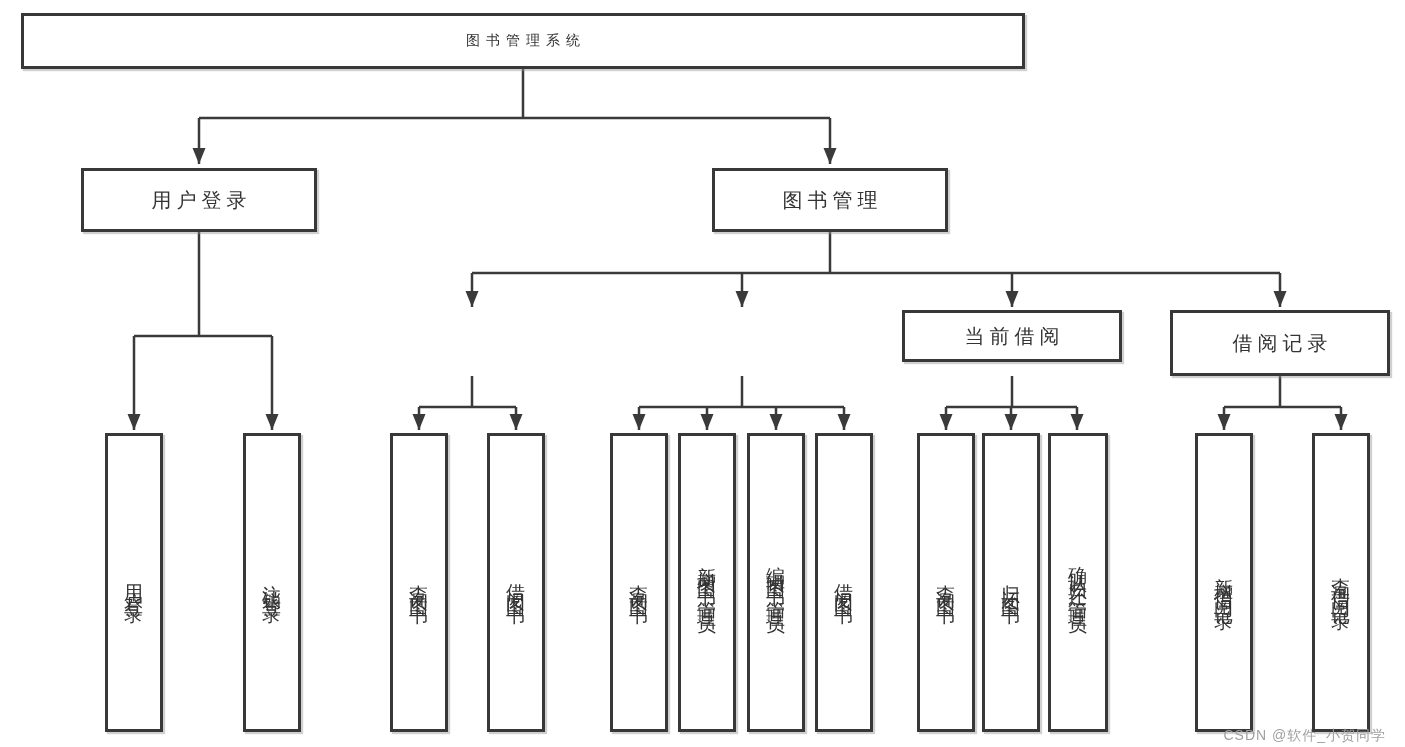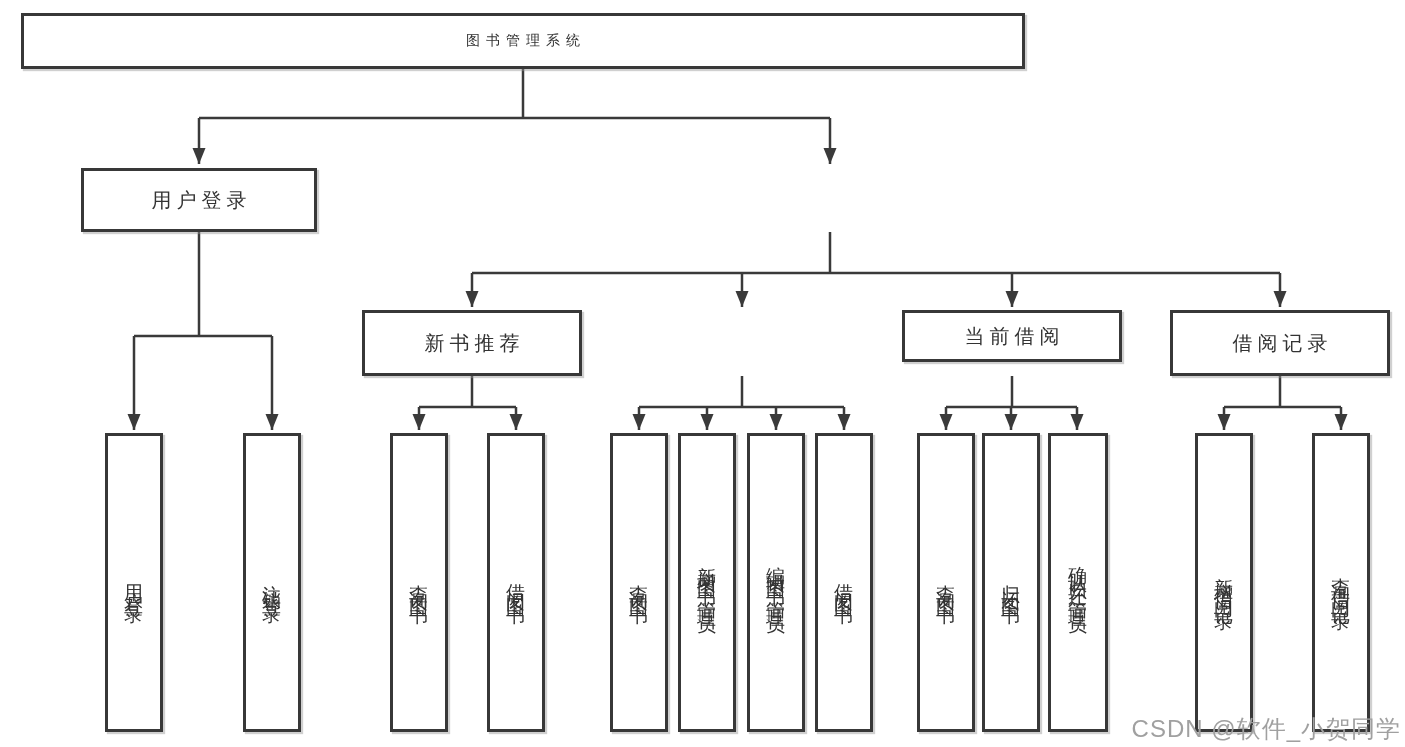--- a/index.html
+++ b/index.html
@@ -41,23 +41,23 @@
   .root-node { font-size: 14px; letter-spacing: 6px; text-indent: 6px; }
   .v-node span {
     writing-mode: vertical-rl;
     text-orientation: mixed;
     font-size: 19px;
     letter-spacing: 7px;
     line-height: 1;
   }
   .watermark {
     position: absolute;
-    right: 4px;
+    right: 19px;
     bottom: 2px;
-    font-size: 24px;
+    font-size: 14px;
     letter-spacing: 1px;
     color: var(--watermark);
     white-space: nowrap;
   }
 </style>
 </head>
 <body>
 
 <div class="canvas">
 
@@ -100,22 +100,22 @@
     <path d="M1011,407 V430" marker-end="url(#arrow)"></path>
     <path d="M1077,407 V430" marker-end="url(#arrow)"></path>
 
     <path d="M1224,407 V430" marker-end="url(#arrow)"></path>
     <path d="M1341,407 V430" marker-end="url(#arrow)"></path>
   </svg>
 
   <div class="node h-node root-node" style="left:21px; top:13px; width:1004px; height:56px;">图书管理系统</div>
 
   <div class="node h-node" style="left:81px; top:168px; width:236px; height:64px;">用户登录</div>
+  <div class="node h-node" style="left:712px; top:168px; width:236px; height:64px;">图书管理</div>
 
-  <div class="node h-node" style="left:362px; top:310px; width:220px; height:66px;">新书推荐</div>
   <div class="node h-node" style="left:902px; top:310px; width:220px; height:52px;">当前借阅</div>
   <div class="node h-node" style="left:1170px; top:310px; width:220px; height:66px;">借阅记录</div>
 
   <div class="node v-node" style="left:105px; top:433px; width:58px; height:299px;">
     <span>用户登录</span>
   </div>
   <div class="node v-node" style="left:243px; top:433px; width:58px; height:299px;">
     <span>注销登录</span>
   </div>
 

